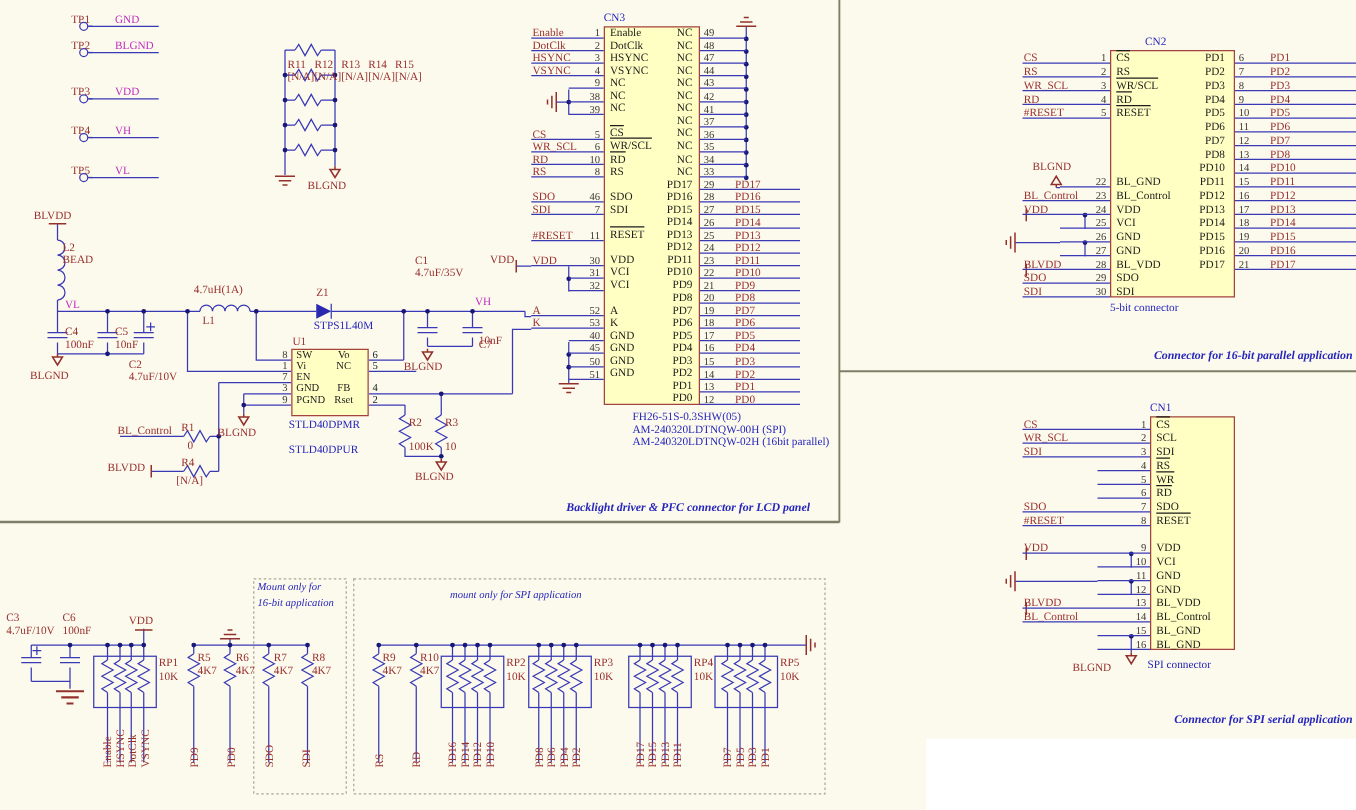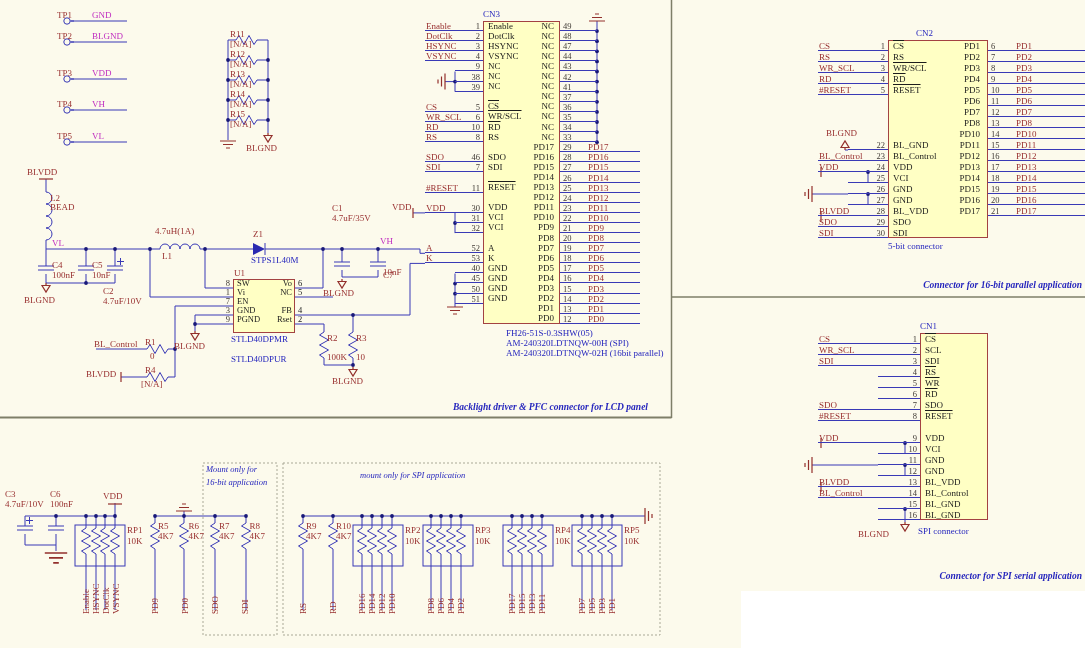--- a/index.html
+++ b/index.html
@@ -35,27 +35,27 @@
 .nrow{display:flex;align-items:flex-end;padding:0 4px}
 .nrow span{font-size:9px;line-height:10.5px;color:#1c1c1c;white-space:nowrap}
 .nrow span[data-bar="1"]{text-decoration:overline}
 .right-names .nrow{justify-content:flex-end}
 .cn3 .prow,.cn3 .nrow{height:10.1px}
 .cn2 .prow,.cn2 .nrow,.cn1 .prow,.cn1 .nrow{height:11px}
 .u1row{height:9px;display:flex;align-items:flex-end}
 .u1row span{font-size:8.5px;line-height:9.5px;color:#1c1c1c;white-space:nowrap}
 .u1nums .u1row{justify-content:flex-end}
 .u1nums .u1row span{color:var(--num)}
-.u1right .u1row{justify-content:flex-end}
+.u1right .u1row{justify-content:center}
 .fline{font-size:9px;color:var(--blu);line-height:10px;white-space:nowrap}
 .vnets{position:absolute;display:flex;top:570px;height:44px}
 .vnets span{writing-mode:vertical-rl;transform:rotate(180deg);font-size:9px;
   color:var(--red);height:44px;display:block;line-height:10px}
 .w10 span{width:10px}.w30 span{width:30px}
-.ladder{position:absolute;left:230px;top:29px;display:flex;flex-direction:column}
+.ladder{position:absolute;left:230px;top:46px;display:flex;}
 .pair{display:flex;flex-direction:column}
 .ladder .pair{height:20px}
 .pair span{font-size:9px;line-height:10px;color:var(--red);white-space:nowrap}
 .dgrp{position:absolute;display:flex}
 .dgrp .pair{width:30.5px;height:22px}
 .ralign{text-align:right}
 </style>
 </head>
 <body>
 

